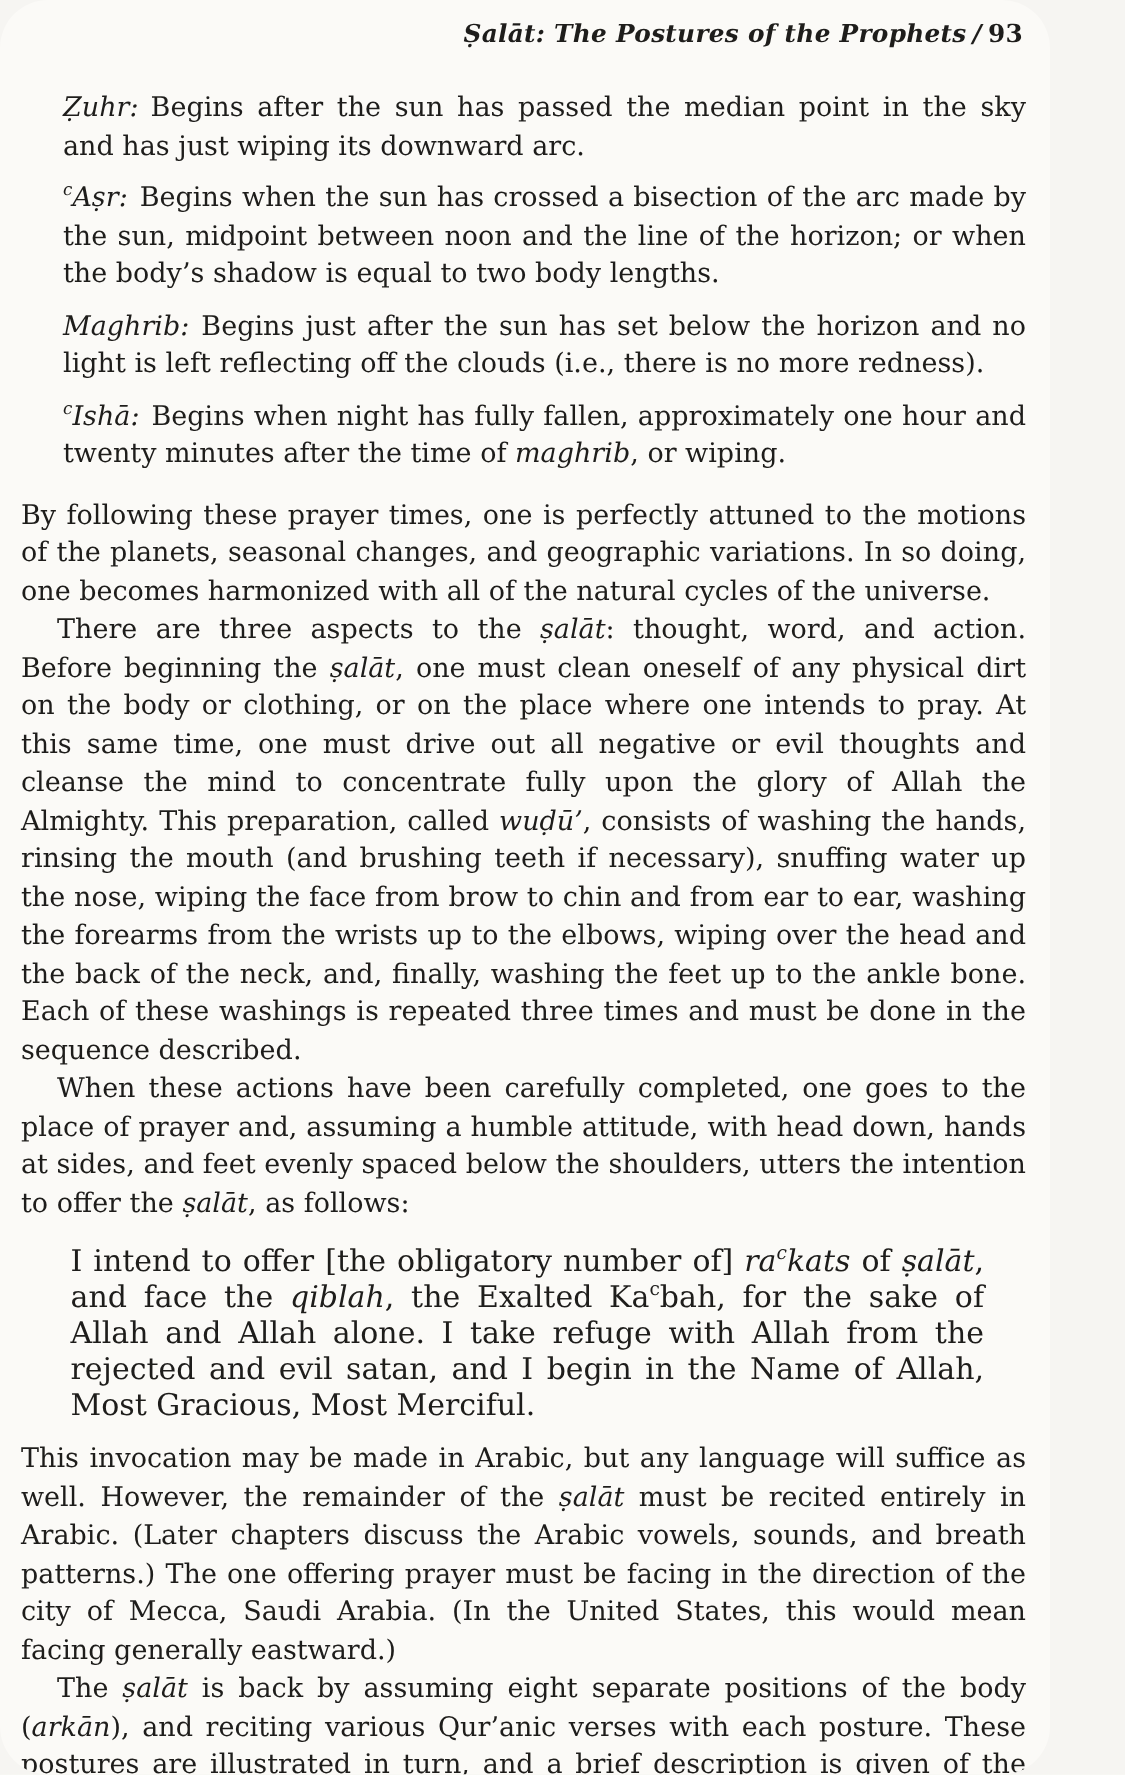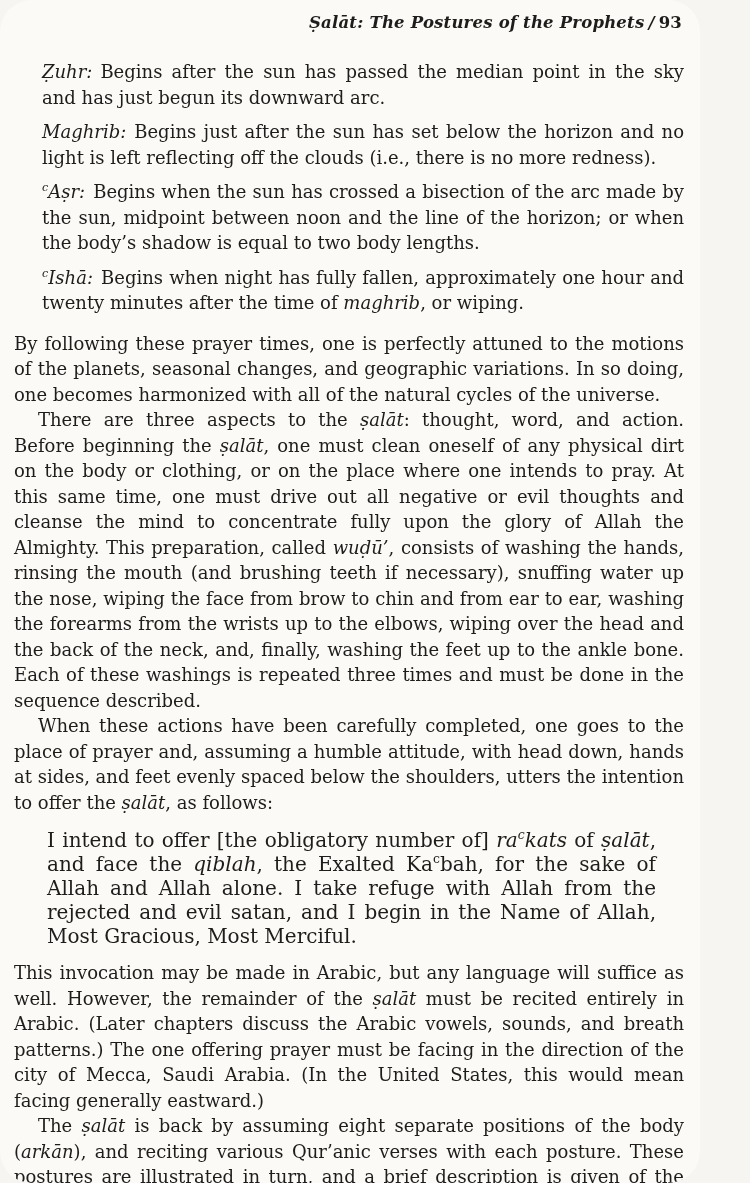--- a/index.html
+++ b/index.html
@@ -67,27 +67,27 @@
 <body>
 
 <div class="page">
 
   <div class="header">
     <span class="header-title">Ṣalāt: The Postures of the Prophets</span><span class="header-sep">/</span><span class="header-page">93</span>
   </div>
 
   <div class="definitions">
     <p class="def">
-      <span class="term"><span>Ẓuhr:</span></span><span><span>Begins after the sun has passed the median point in the sky and has just begun its downward arc.</span></span>
+      <span class="term"><span>Ẓuhr:</span></span><span><span>Begins after the sun has passed the median point in the sky and has just wiping its downward arc.</span></span>
+    </p>
+    <p class="def">
+      <span class="term"><span class="run-supi">c</span><span>Aṣr:</span></span><span><span>Begins when the sun has crossed a bisection of the arc made by the sun, midpoint between noon and the line of the horizon; or when the body’s shadow is equal to two body lengths.</span></span>
     </p>
     <p class="def">
       <span class="term"><span>Maghrib:</span></span><span><span>Begins just after the sun has set below the horizon and no light is left reflecting off the clouds (i.e., there is no more redness).</span></span>
-    </p>
-    <p class="def">
-      <span class="term"><span class="run-supi">c</span><span>Aṣr:</span></span><span><span>Begins when the sun has crossed a bisection of the arc made by the sun, midpoint between noon and the line of the horizon; or when the body’s shadow is equal to two body lengths.</span></span>
     </p>
     <p class="def">
       <span class="term"><span class="run-supi">c</span><span>Ishā:</span></span><span><span>Begins when night has fully fallen, approximately one hour and twenty minutes after the time of </span><span class="run-i">maghrib</span><span>, or wiping.</span></span>
     </p>
   </div>
 
   <div class="body-text">
     <p class="para"><span>By following these prayer times, one is perfectly attuned to the motions of the planets, seasonal changes, and geographic variations. In so doing, one becomes harmonized with all of the natural cycles of the universe.</span></p>
     <p class="para indent"><span>There are three aspects to the </span><span class="run-i">ṣalāt</span><span>: thought, word, and action. Before beginning the </span><span class="run-i">ṣalāt</span><span>, one must clean oneself of any physical dirt on the body or clothing, or on the place where one intends to pray. At this same time, one must drive out all negative or evil thoughts and cleanse the mind to concentrate fully upon the glory of Allah the Almighty. This preparation, called </span><span class="run-i">wuḍū’</span><span>, consists of washing the hands, rinsing the mouth (and brushing teeth if necessary), snuffing water up the nose, wiping the face from brow to chin and from ear to ear, washing the forearms from the wrists up to the elbows, wiping over the head and the back of the neck, and, finally, washing the feet up to the ankle bone. Each of these washings is repeated three times and must be done in the sequence described.</span></p>
     <p class="para indent"><span>When these actions have been carefully completed, one goes to the place of prayer and, assuming a humble attitude, with head down, hands at sides, and feet evenly spaced below the shoulders, utters the intention to offer the </span><span class="run-i">ṣalāt</span><span>, as follows:</span></p>

